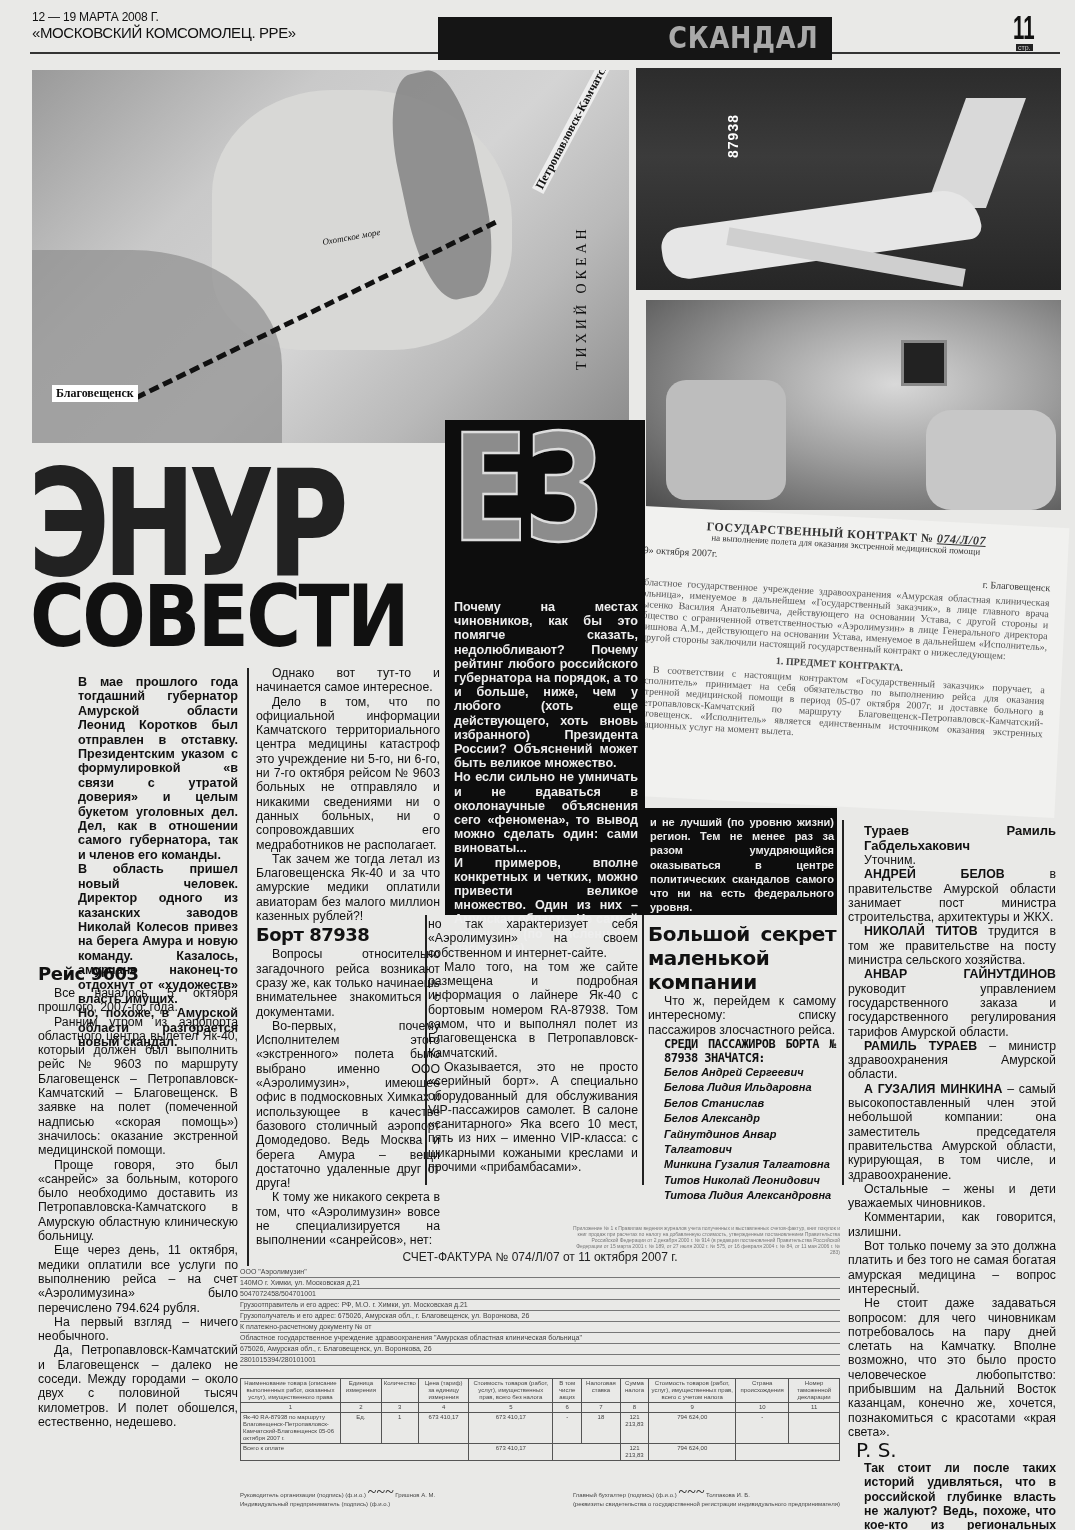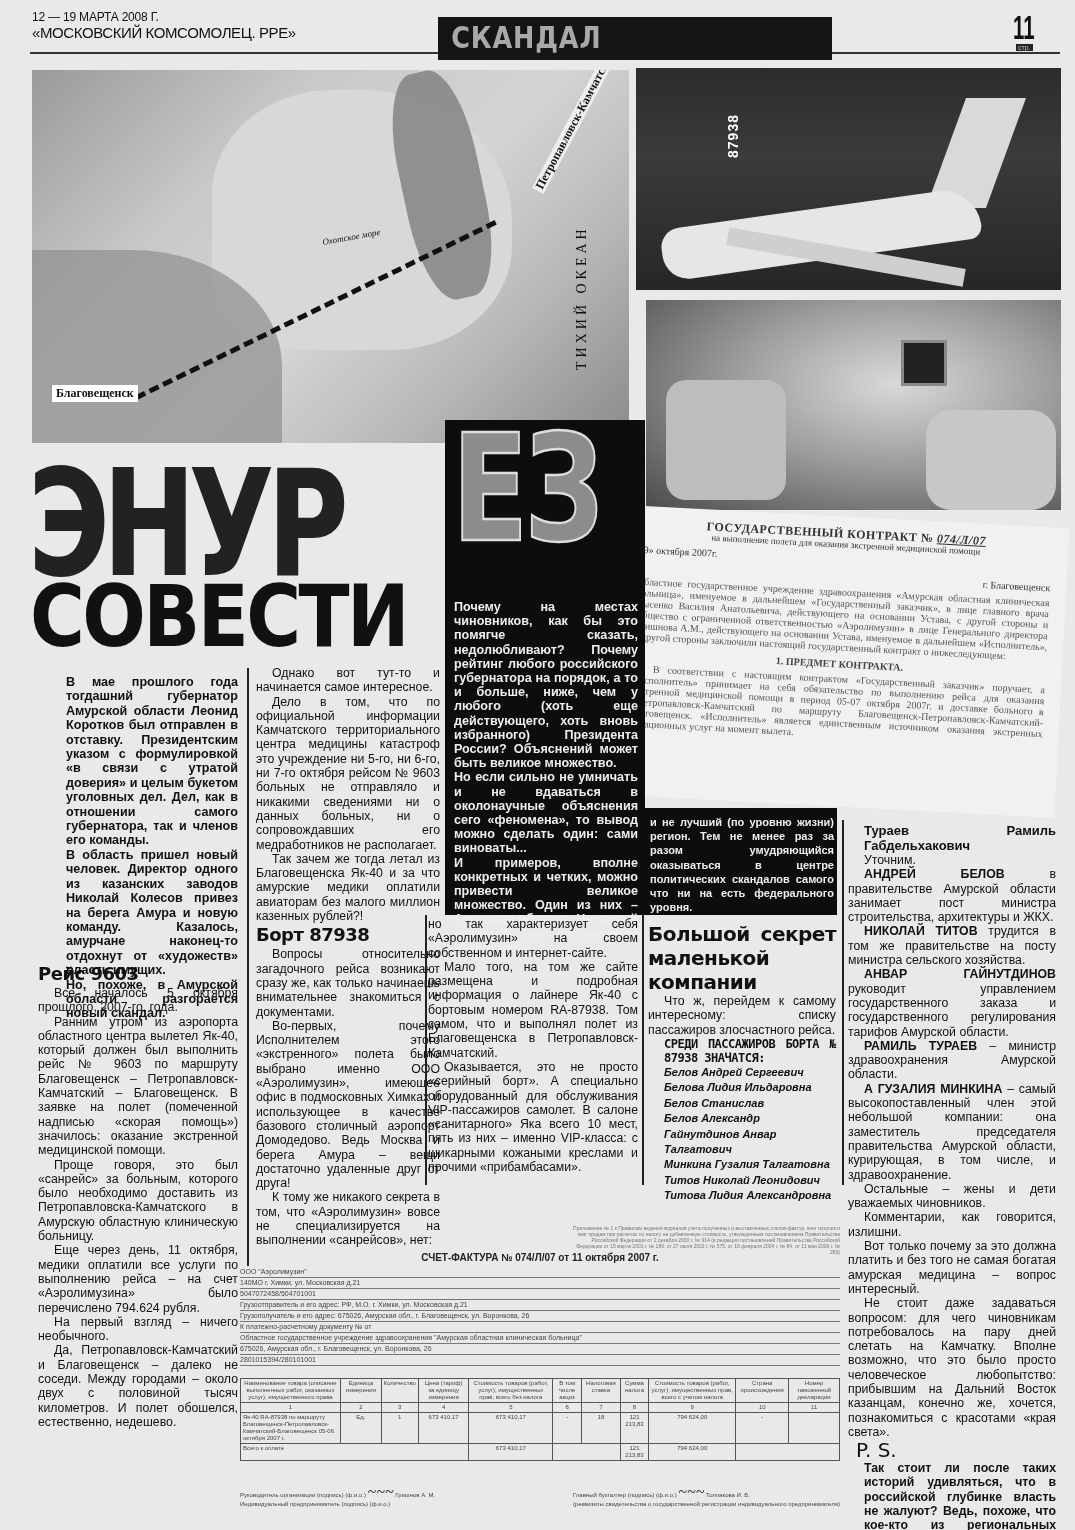--- a/index.html
+++ b/index.html
@@ -7,21 +7,21 @@
     width: 1075px; height: 1530px; position: relative; overflow: hidden;
     background: #e9e9e7;
     font-family: "Liberation Sans", sans-serif;
     color: #111;
   }
   .abs { position: absolute; }
   
   .hdr-date { left: 32px; top: 10px; font-size: 12px; letter-spacing: -0.2px; font-family: "Liberation Sans", sans-serif; }
   .hdr-paper { left: 32px; top: 24px; font-size: 15px; letter-spacing: -0.4px; }
   .hdr-rule { left: 30px; top: 52px; width: 1030px; height: 2px; background: #333; }
-  .rubric { left: 438px; top: 17px; width: 394px; height: 40px; background: #151515; display: flex; align-items: center; justify-content: flex-start; }
+  .rubric { left: 438px; top: 17px; width: 394px; height: 40px; background: #151515; display: flex; align-items: center; justify-content: flex-end; }
   .rubric span { color: #a9a9a9; font-size: 30px; font-weight: bold; letter-spacing: 1px; font-family: "DejaVu Sans", sans-serif; transform: scaleX(0.85); }
   .rubric-bottom { left: 438px; top: 57px; width: 394px; height: 3px; background: #151515; }
   .pagenum { left: 1013px; top: 10px; font-size: 34px; font-weight: bold; line-height: 34px; transform: scaleX(0.6); transform-origin: left; }
   .pagelabel { left: 1016px; top: 44px; font-size: 7px; background: #222; color: #ccc; padding: 0 2px; }
 
   
   .map { left: 32px; top: 70px; width: 597px; height: 373px; background: linear-gradient(135deg,#9a9a9a 0%,#c9c9c9 30%,#d4d4d4 55%,#b9b9b9 75%,#8a8a8a 100%); overflow: hidden; }
   .map .sea { position: absolute; left: 180px; top: 20px; width: 300px; height: 260px; background: #d8d8d6; border-radius: 40% 50% 40% 30%; }
   .map .land1 { position: absolute; left: 0; top: 180px; width: 250px; height: 193px; background: #8f8f8f; border-radius: 0 60% 0 0; opacity: .7; }
   .map .kam { position: absolute; left: 370px; top: 0; width: 80px; height: 230px; background: #7e7e7e; transform: rotate(-12deg); border-radius: 40%; opacity:.8; }
@@ -57,21 +57,21 @@
   .contract .ct-city { text-align: right; margin-top: 6px; }
   .contract .ct-body { margin-top: 4px; text-align: justify; color: #555; }
   .contract .ct-h { text-align: center; font-weight: bold; margin: 6px 0 2px; color:#444; }
 
   
   .col { font-size: 12.3px; line-height: 14.3px; text-align: justify; }
   .col p { margin: 0; text-indent: 16px; }
   .col p.ni { text-indent: 0; }
   .bold { font-weight: bold; }
   .lead { left: 66px; top: 675px; width: 172px; font-weight: bold; font-size: 12.6px; line-height: 14.4px; }
-  .lead p { text-indent: 0; }
+  .lead p { text-indent: 0; margin-left: 12px; }
   .sub-h { font-family: "DejaVu Sans", sans-serif; font-weight: bold; font-size: 18px; line-height: 20px; letter-spacing: -0.5px; margin: 2px 0; }
   .c1 { left: 38px; top: 983px; width: 200px; }
   .c2 { left: 256px; top: 666px; width: 184px; }
   .vrule { width: 2px; background: #222; }
   .c3 { left: 454px; top: 600px; width: 184px; color: #eee; font-weight: bold; font-size: 12.6px; line-height: 14.2px; }
   .c3 p { text-indent: 0; }
   .c3b { left: 650px; top: 815px; width: 184px; color: #eee; font-weight: bold; font-size: 11px; line-height: 14.2px; }
   .box2 { left: 640px; top: 808px; width: 197px; height: 107px; background: #0d0d0d; }
   .c4 { left: 428px; top: 917px; width: 210px; }
   .c5 { left: 648px; top: 922px; width: 188px; }
@@ -80,21 +80,21 @@
   .c5 .pax { font-weight: bold; font-size: 11px; line-height: 15.4px; padding-left: 16px; text-align: left; font-style: italic; }
   .c6 { left: 848px; top: 823px; width: 208px; }
   .c6 .pax { font-weight: bold; font-size: 13px; line-height: 15px; padding-left: 16px; }
   .ps-h { font-family: "DejaVu Sans", sans-serif; font-weight: 400; font-size: 20px; line-height: 22px; margin-left: 8px; }
   .ps-body { font-weight: bold; padding-left: 16px; }
   .ps-body p { text-indent: 0; }
 
   
   .invoice { left: 240px; top: 1225px; width: 600px; height: 300px; font-size: 7px; line-height: 9px; color: #444; }
   .inv-note { position: absolute; left: 330px; top: 0; width: 270px; font-size: 5px; line-height: 6px; color: #777; text-align: right; }
-  .inv-title { position: absolute; left: 0; top: 28px; width: 600px; text-align: center; font-weight: bold; font-size: 10px; color: #222; }
+  .inv-title { position: absolute; left: 0; top: 28px; width: 600px; text-align: center; font-weight: normal; font-size: 12px; color: #222; }
   .inv-lines { position: absolute; left: 0; top: 42px; width: 600px; }
   .inv-line { border-bottom: 1px solid #777; height: 10px; white-space: nowrap; overflow: hidden; }
   .inv-table { position: absolute; left: 0; top: 153px; width: 600px; border-collapse: collapse; font-size: 6px; line-height: 7px; }
   .inv-table td, .inv-table th { border: 1px solid #555; padding: 1px 2px; text-align: center; font-weight: normal; vertical-align: top; }
   .inv-sign { position: absolute; left: 0; top: 262px; width: 600px; font-size: 6px; display: flex; justify-content: space-between; }
   .sig { font-family: "Liberation Serif", serif; font-style: italic; font-size: 16px; color: #333; }
 </style>
 </head>
 <body>
 

